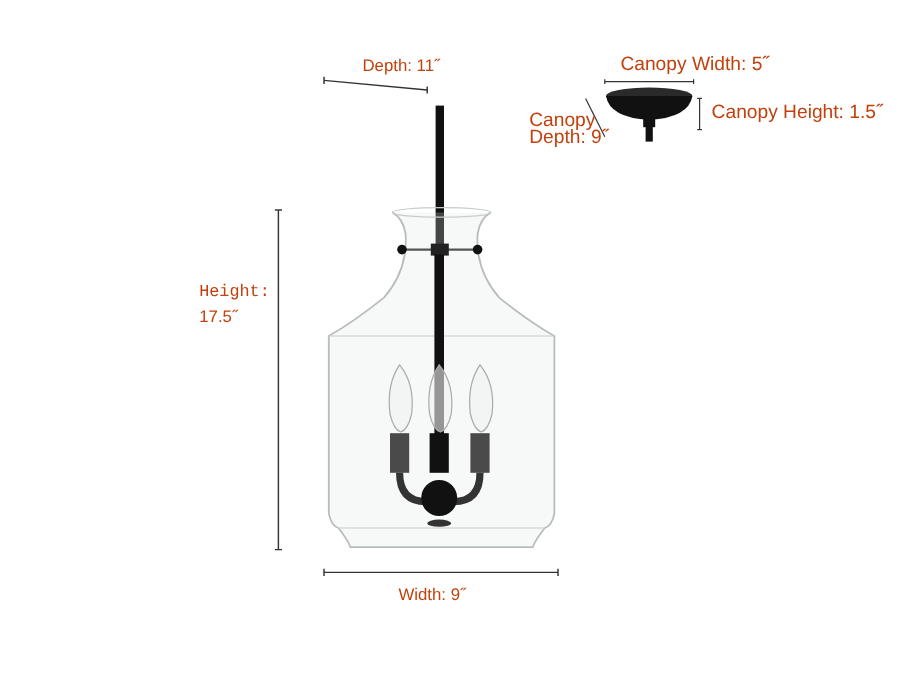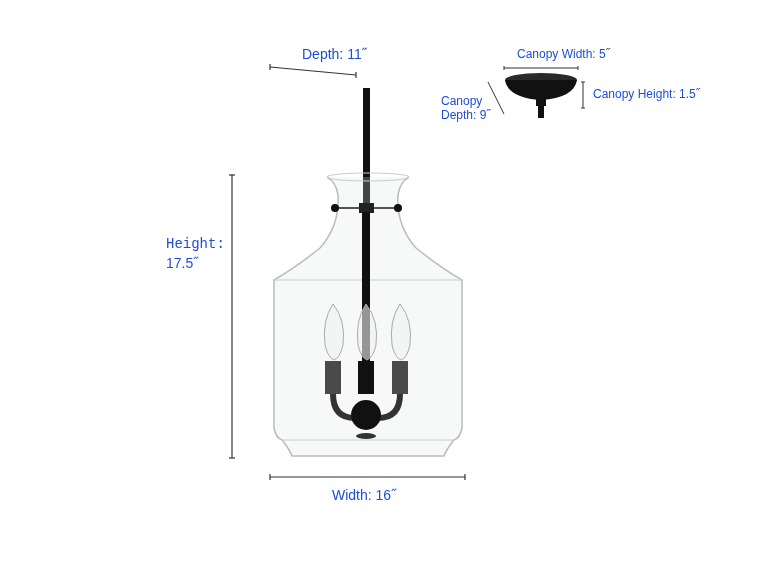--- a/index.html
+++ b/index.html
@@ -1,18 +1,18 @@
 <!DOCTYPE html>
 <html><head>
   <meta charset="utf-8">
   <style>
     html, body { margin: 0; padding: 0; background: #ffffff; }
     body { width: 768px; height: 576px; position: relative; overflow: hidden; font-family: "Liberation Sans", sans-serif; color: #222; }
-    .label { position: absolute; font-size: 14px; color: #1d4ed8; white-space: nowrap; line-height: 17px; }
-    .label.small { font-size: 12px; line-height: 14px; }
+    .label { position: absolute; font-size: 14px; color: #c2410c; white-space: nowrap; line-height: 17px; }
+    .label.small { font-size: 16px; line-height: 14px; }
     svg { position: absolute; left: 0; top: 0; }
   </style>
 </head>
 <body>
 
 <svg width="768" height="576" viewBox="0 0 768 576">
 
   <g stroke="#333" stroke-width="1.2">
     <line x1="270" y1="67" x2="356" y2="75"></line>
     <line x1="270" y1="64" x2="270" y2="70"></line>
@@ -82,17 +82,17 @@
     <path d="M400 394 Q400 418 378 418" fill="none" stroke="#333" stroke-width="6"></path>
 
     <circle cx="366" cy="415" r="15" fill="#111"></circle>
     <ellipse cx="366" cy="436" rx="10" ry="3" fill="#333"></ellipse>
   </g>
 </svg>
 
 <div class="label" style="left:302px; top:46px;">Depth: 11˝</div>
 <div class="label" style="left:166px; top:236px;font-family:Liberation Mono, monospace;">Height:</div>
 <div class="label" style="left:166px; top:255px;">17.5˝</div>
-<div class="label" style="left:332px; top:487px;">Width: 16˝</div>
+<div class="label" style="left:332px; top:487px;">Width: 9˝</div>
 <div class="label small" style="left:517px; top:47px;">Canopy Width: 5˝</div>
 <div class="label small" style="left:593px; top:87px;">Canopy Height: 1.5˝</div>
 <div class="label small" style="left:441px; top:94px;">Canopy</div>
 <div class="label small" style="left:441px; top:108px;">Depth: 9˝</div>
 
 </body></html>

